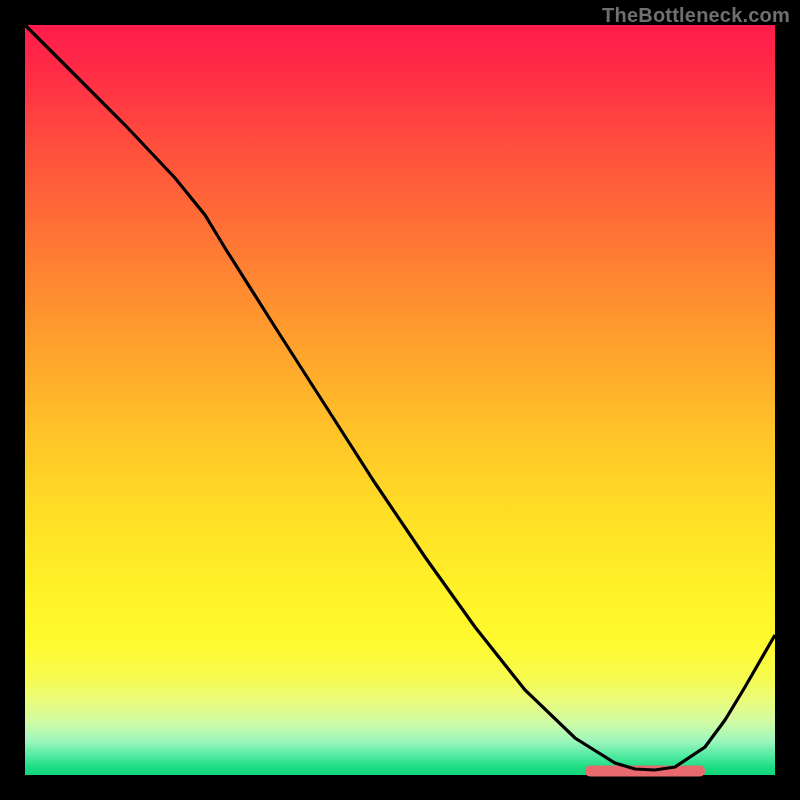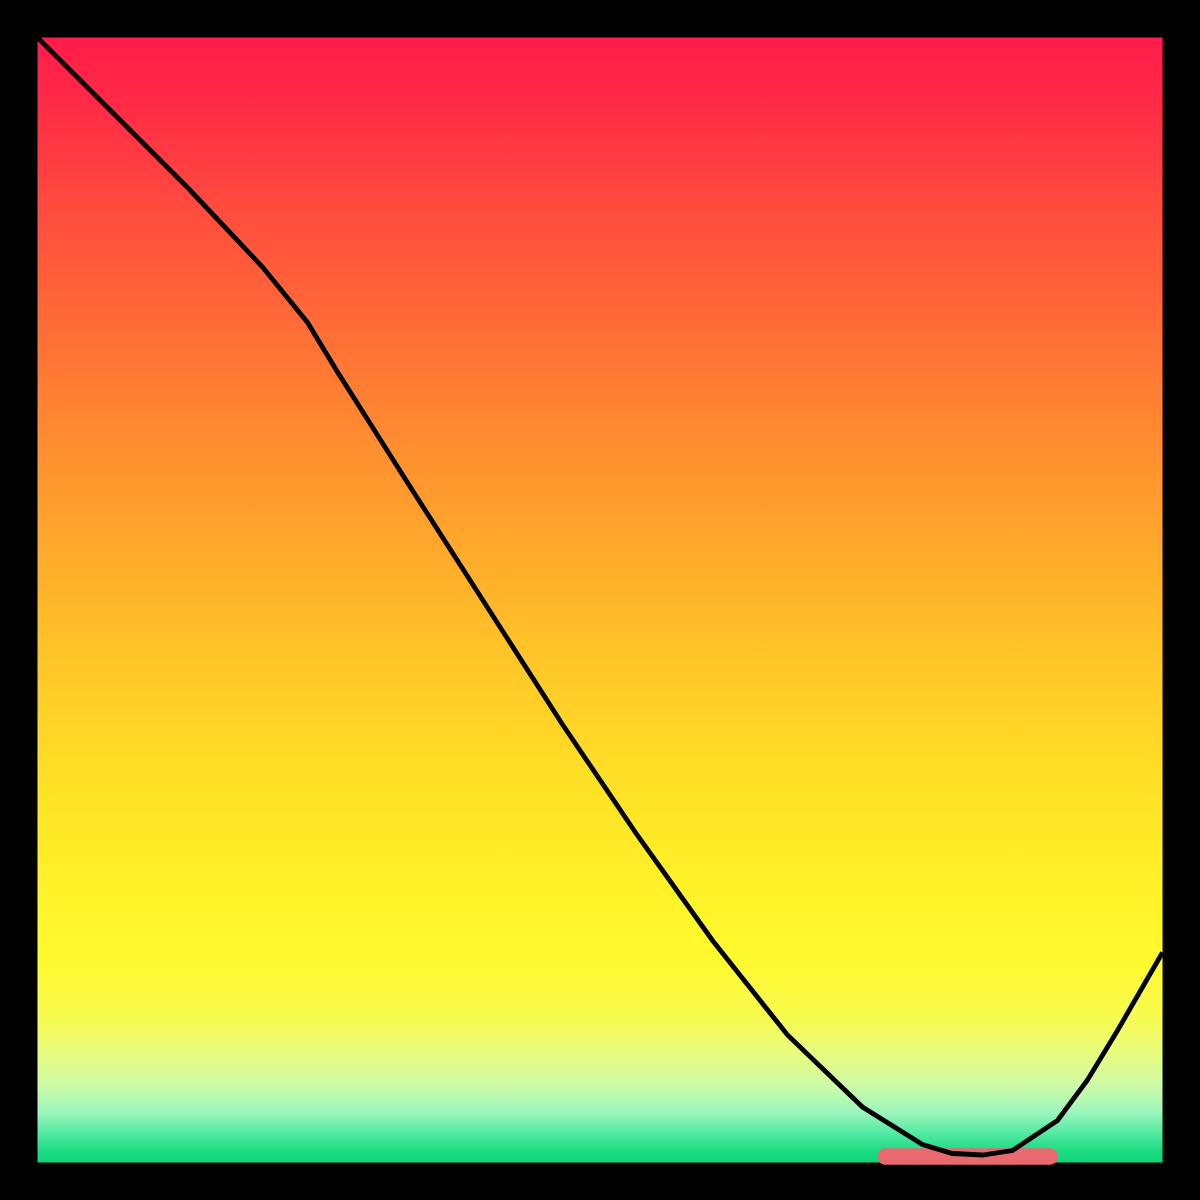--- a/index.html
+++ b/index.html
@@ -29,20 +29,21 @@
     z-index: 10;
   }
   svg {
     display: block;
   }
 </style>
 </head>
 <body>
 
 <div class="chart-container">
+  <div class="watermark">TheBottleneck.com</div>
   <svg id="chart-svg" width="800" height="800" viewBox="0 0 800 800">
     <defs>
       <linearGradient id="bg-grad" x1="0" y1="0" x2="0" y2="1">
           <stop offset="0%" stop-color="#ff1c4b"></stop>
           <stop offset="6%" stop-color="#ff2b46"></stop>
           <stop offset="15%" stop-color="#ff4b3e"></stop>
           <stop offset="25%" stop-color="#ff6a37"></stop>
           <stop offset="35%" stop-color="#ff8a31"></stop>
           <stop offset="45%" stop-color="#ffa82c"></stop>
           <stop offset="55.00000000000001%" stop-color="#ffc528"></stop>

